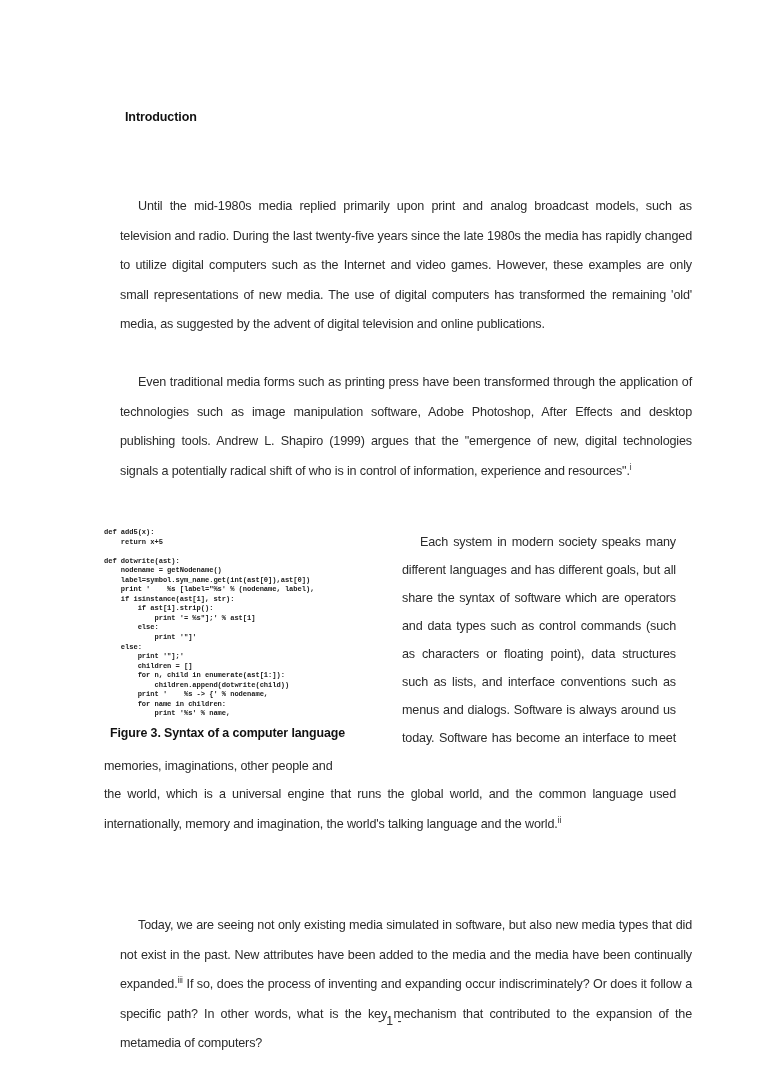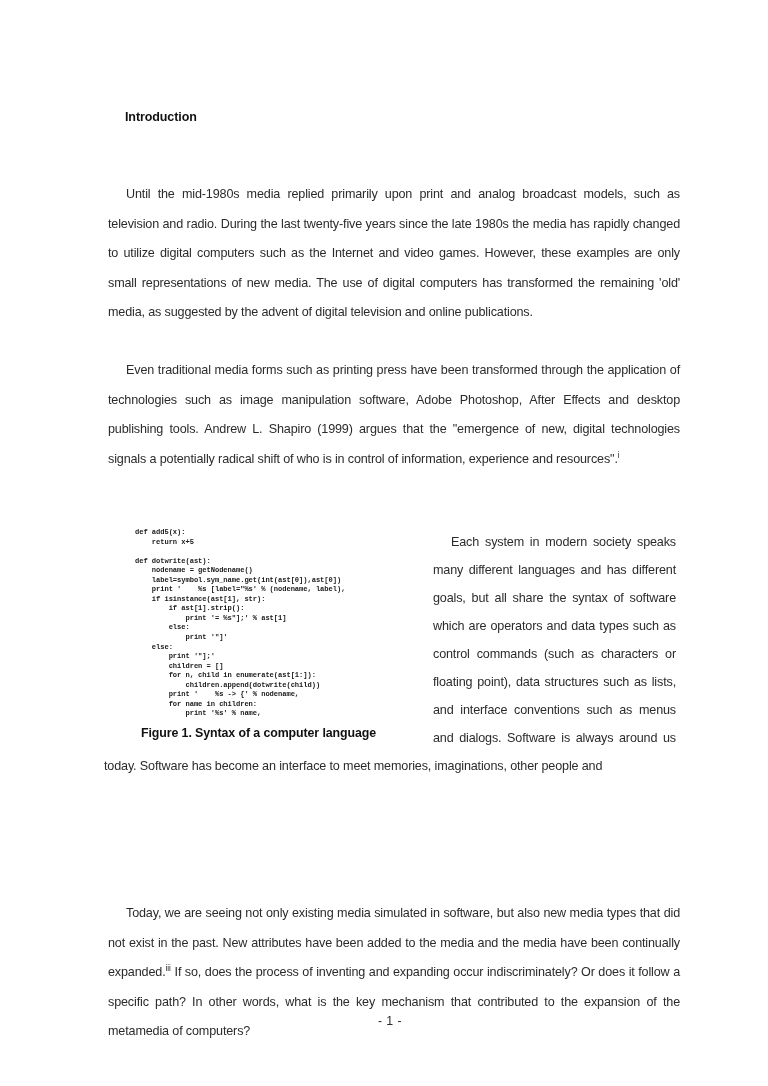--- a/index.html
+++ b/index.html
@@ -43,42 +43,41 @@
   }
 
   
   .para {
     position: absolute;
     font-size: 12.6px;
     line-height: 29.6px;
     color: #2b2b2b;
     text-align: justify;
     text-justify: inter-word;
-    margin: 4px;
+    margin: 16px;
     width: 572px;
     letter-spacing: -0.15px;
   }
   .para .indent { display: inline-block; width: 18px; }
 
   #para-1 { top: 176px; }
   #para-2 { top: 352px; }
   #para-4 { top: 895px; }
 
   
   .figure-block {
     position: absolute;
     top: 528px;
     left: 0;
     width: 572px;
   }
   .figure-float {
     float: left;
     width: 290px;
     margin-right: 8px;
-    margin-left: 31px;
   }
   .code-figure {
     width: 286px;
   }
   .code-listing {
     font-family: "Liberation Mono", "DejaVu Sans Mono", monospace;
     font-size: 7.1px;
     line-height: 9.55px;
     font-weight: bold;
     color: #2e2e2e;
@@ -167,25 +166,26 @@
             print '"]'
     else:
         print '"];'
         children = []
         for n, child in enumerate(ast[1:]):
             children.append(dotwrite(child))
         print '    %s -&gt; {' % nodename,
         for name in children:
             print '%s' % name,</pre>
         </div>
-        <div class="figure-caption">Figure 1. Syntax of a computer language</div>
+        <div class="figure-caption">Figure 3. Syntax of a computer language</div>
       </div>
 
       <p class="col-right"><span class="indent"></span><span>Each system in modern society speaks many different languages and has different goals, but all share the syntax of software which are operators and data types such as control commands (such as characters or floating point), data structures such as lists, and interface conventions such as menus and dialogs. Software is always around us today. Software has become an interface to meet memories, imaginations, other people and</span></p>
 
+      <p class="wrap-tail"><span>the world, which is a universal engine that runs the global world, and the common language used internationally, memory and imagination, the world's talking language and the world.</span><sup class="note">ii</sup></p>
 
     </div>
 
     <p class="para" id="para-4"><span class="indent"></span><span>Today, we are seeing not only existing media simulated in software, but also new media types that did not exist in the past. New attributes have been added to the media and the media have been continually expanded.</span><sup class="note">iii</sup><span> If so, does the process of inventing and expanding occur indiscriminately? Or does it follow a specific path? In other words, what is the key mechanism that contributed to the expansion of the metamedia of computers?</span></p>
 
     <div class="page-footer">- 1 -</div>
 
   </div>
 </div>
 

